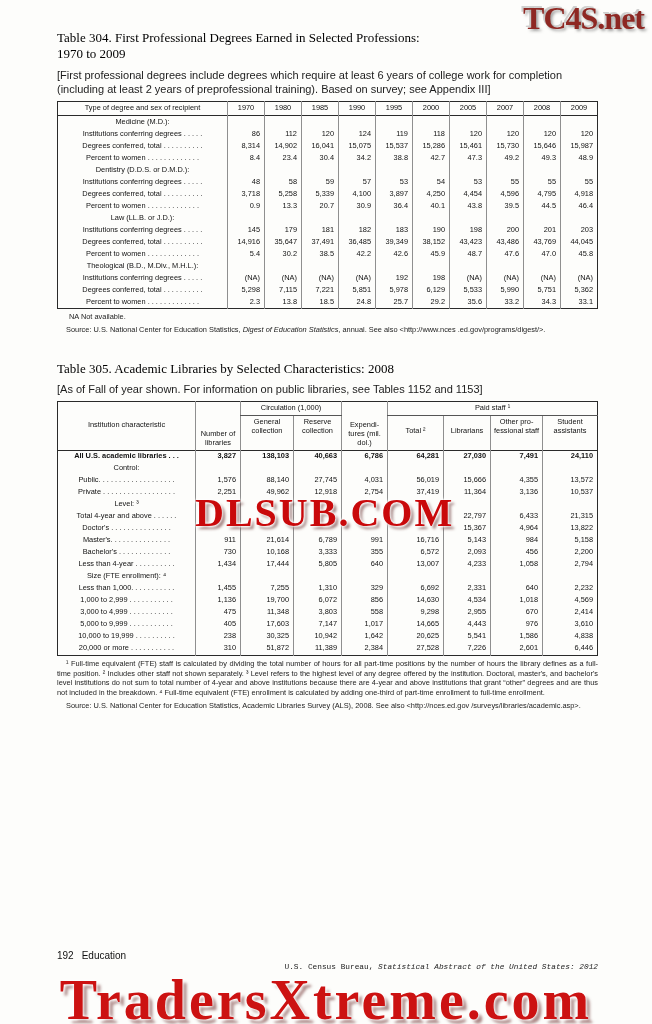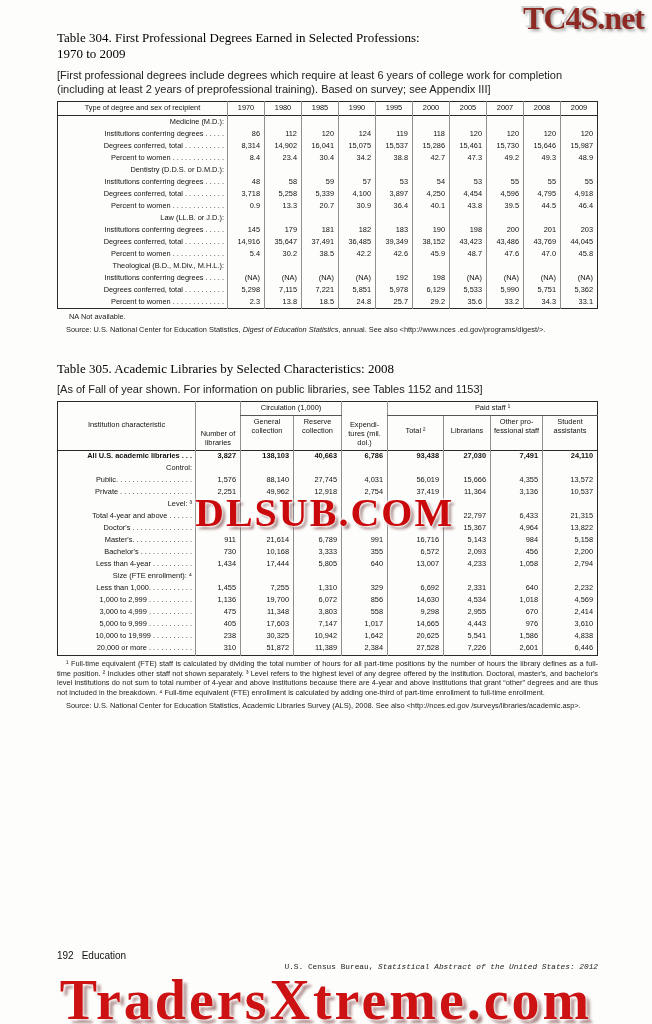--- a/index.html
+++ b/index.html
@@ -11,21 +11,21 @@
          line-height:1.25;margin:0 0 5px;color:#000}
   .note{font-size:11px;line-height:1.35;margin:0 0 4px;color:#1c1c1c}
 
   table.t{border-collapse:collapse;width:100%;font-size:7.4px;color:#111;border:1px solid #2a2a2a;table-layout:fixed}
   table.t thead{border-bottom:1px solid #2a2a2a}
   table.t thead th{font-weight:400;text-align:center;padding:2px 2px;line-height:1.2;vertical-align:middle}
   table.t th + th{border-left:1px solid #8f8f8f}
   table.t tbody td{height:12px;line-height:1.15;vertical-align:middle;padding:0 3px;overflow:hidden;white-space:nowrap}
   table.t tbody td + td{border-left:1px solid #8f8f8f}
   table.t td.num{text-align:right;padding-right:4px}
-  table.t td.stub{text-align:right}
+  table.t td.stub{text-align:center}
   td.ind0{padding-left:3px}
   td.ind1{padding-left:9px}
   td.ind2{padding-left:15px}
   tr.sec td{padding-top:3px}
   tr.bold-row td{font-weight:700}
 
   .t305 thead th.span-h{border-bottom:1px solid #555;padding:2px 0}
   .t305 thead th.bottom{vertical-align:bottom;padding-bottom:2px}
   .t305 thead tr.sub th{border-left:1px solid #8f8f8f;vertical-align:bottom;padding-bottom:14px}
 
@@ -343,21 +343,21 @@
             <th>Student assistants</th>
           </tr>
         </thead>
         <tbody id="t305-body">
             <tr class="bold-row">
               <td class="stub ind0">All U.S. academic libraries . . .</td>
               <td class="num">3,827</td>
               <td class="num">138,103</td>
               <td class="num">40,663</td>
               <td class="num">6,786</td>
-              <td class="num">93,438</td>
+              <td class="num">64,281</td>
               <td class="num">27,030</td>
               <td class="num">7,491</td>
               <td class="num">24,110</td>
             </tr>
             <tr class="sec">
               <td class="stub ind0">Control:</td>
               <td class="num"></td>
               <td class="num"></td>
               <td class="num"></td>
               <td class="num"></td>

